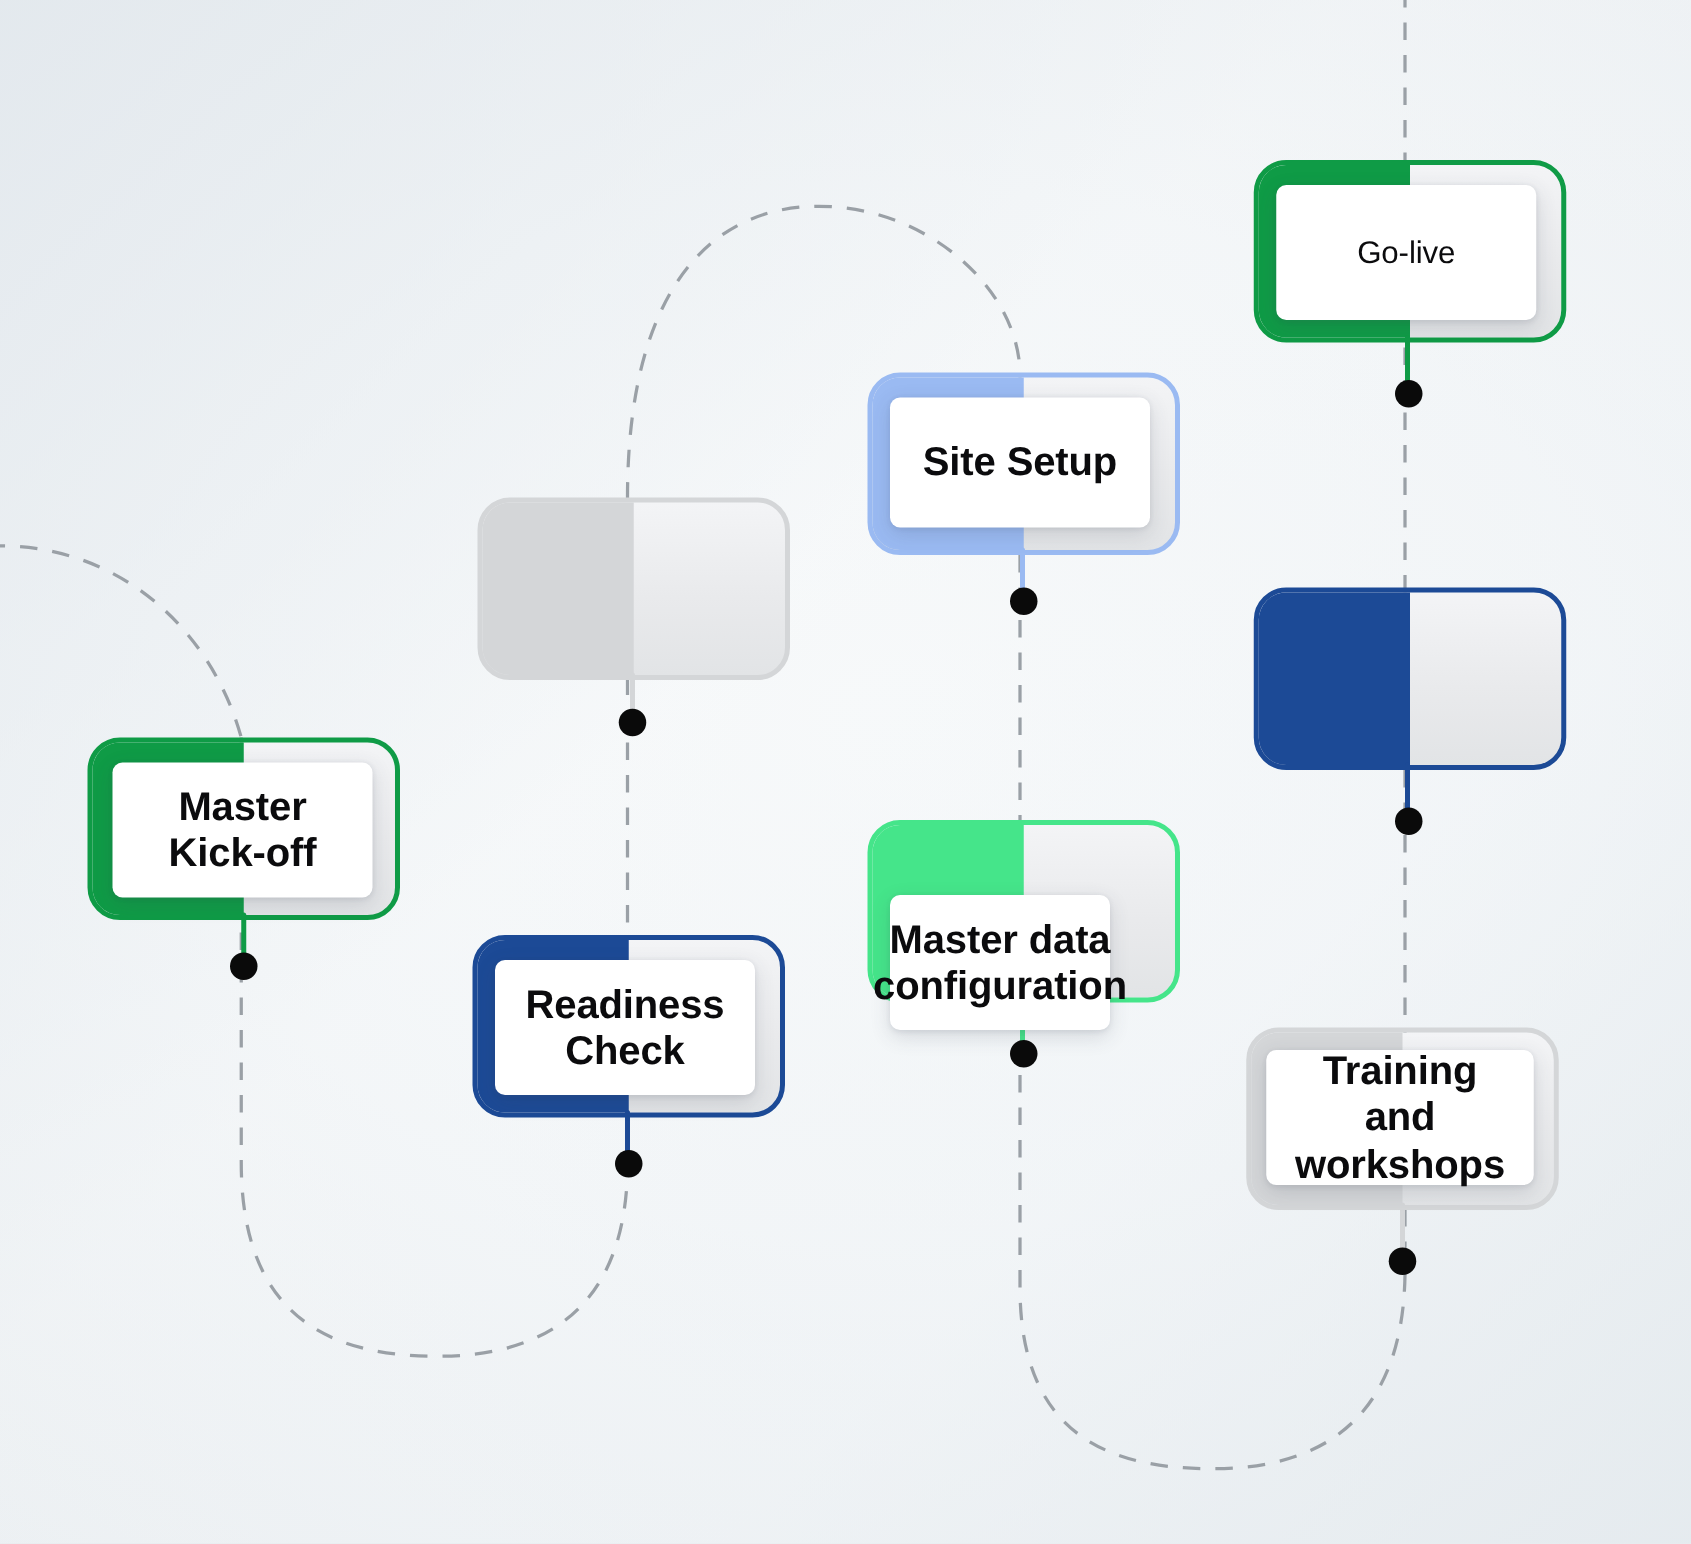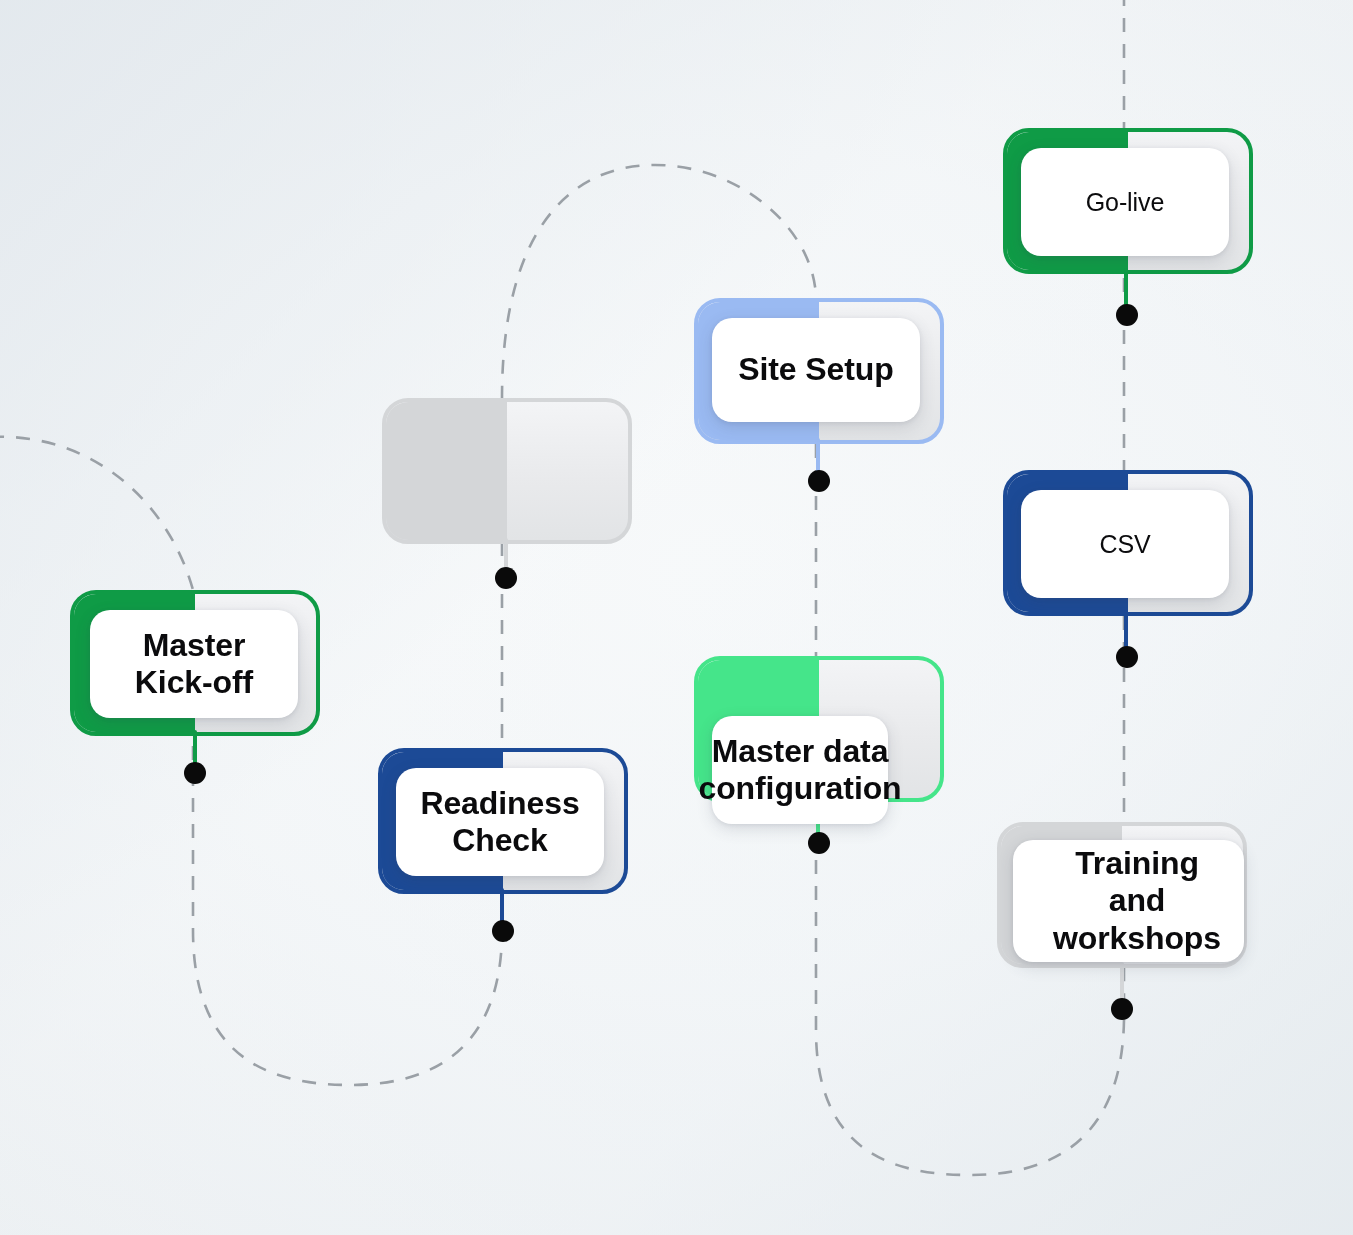--- a/index.html
+++ b/index.html
@@ -69,21 +69,21 @@
     top: -6px;
     bottom: -6px;
     width: calc(50% + 6px);
     background: var(--accent);
     border-radius: 28px 0 0 28px;
   }
 
   
   .card {
     position: absolute;
-    border-radius: 20px;
+    border-radius: 8px;
     background: #ffffff;
     box-shadow: 0 5px 16px rgba(60,70,85,0.16), 0 1px 4px rgba(60,70,85,0.10);
     display: flex;
     align-items: center;
     justify-content: center;
     text-align: center;
     z-index: 3;
   }
   .card-label {
     font-size: 32px;
@@ -188,24 +188,21 @@
       <div class="card-label">Master data
 configuration</div>
     </div>
     <div class="stub" style="left: 816px; top: 796px; height: 42px; --accent: #45e58a;"></div>
     <div class="dot" style="left: 808px; top: 832px; background: rgb(10, 10, 10);"></div>
     <div class="card" style="position: absolute; left: 1021px; top: 148px; width: 208px; height: 108px;">
       <div class="card-label light">Go-live</div>
     </div>
     <div class="stub" style="left: 1124px; top: 268px; height: 42px; --accent: #0f9b46;"></div>
     <div class="dot" style="left: 1116px; top: 304px; background: rgb(10, 10, 10);"></div>
-    <div class="card" style="position: absolute; left: 1021px; top: 490px; width: 208px; height: 108px;">
-      <div class="card-label light">CSV</div>
-    </div>
     <div class="stub" style="left: 1124px; top: 610px; height: 42px; --accent: #1c4a96;"></div>
     <div class="dot" style="left: 1116px; top: 646px; background: rgb(10, 10, 10);"></div>
-    <div class="card" style="position: absolute; left: 1013px; top: 840px; width: 214px; height: 122px; padding-left: 17px;">
+    <div class="card" style="position: absolute; left: 1013px; top: 840px; width: 214px; height: 108px;">
       <div class="card-label">Training
 and workshops</div>
     </div>
     <div class="stub" style="left: 1120px; top: 962px; height: 42px; --accent: #d4d6d8;"></div>
     <div class="dot" style="left: 1111px; top: 998px; background: rgb(10, 10, 10);"></div>
   </div>
 
 </body></html>

